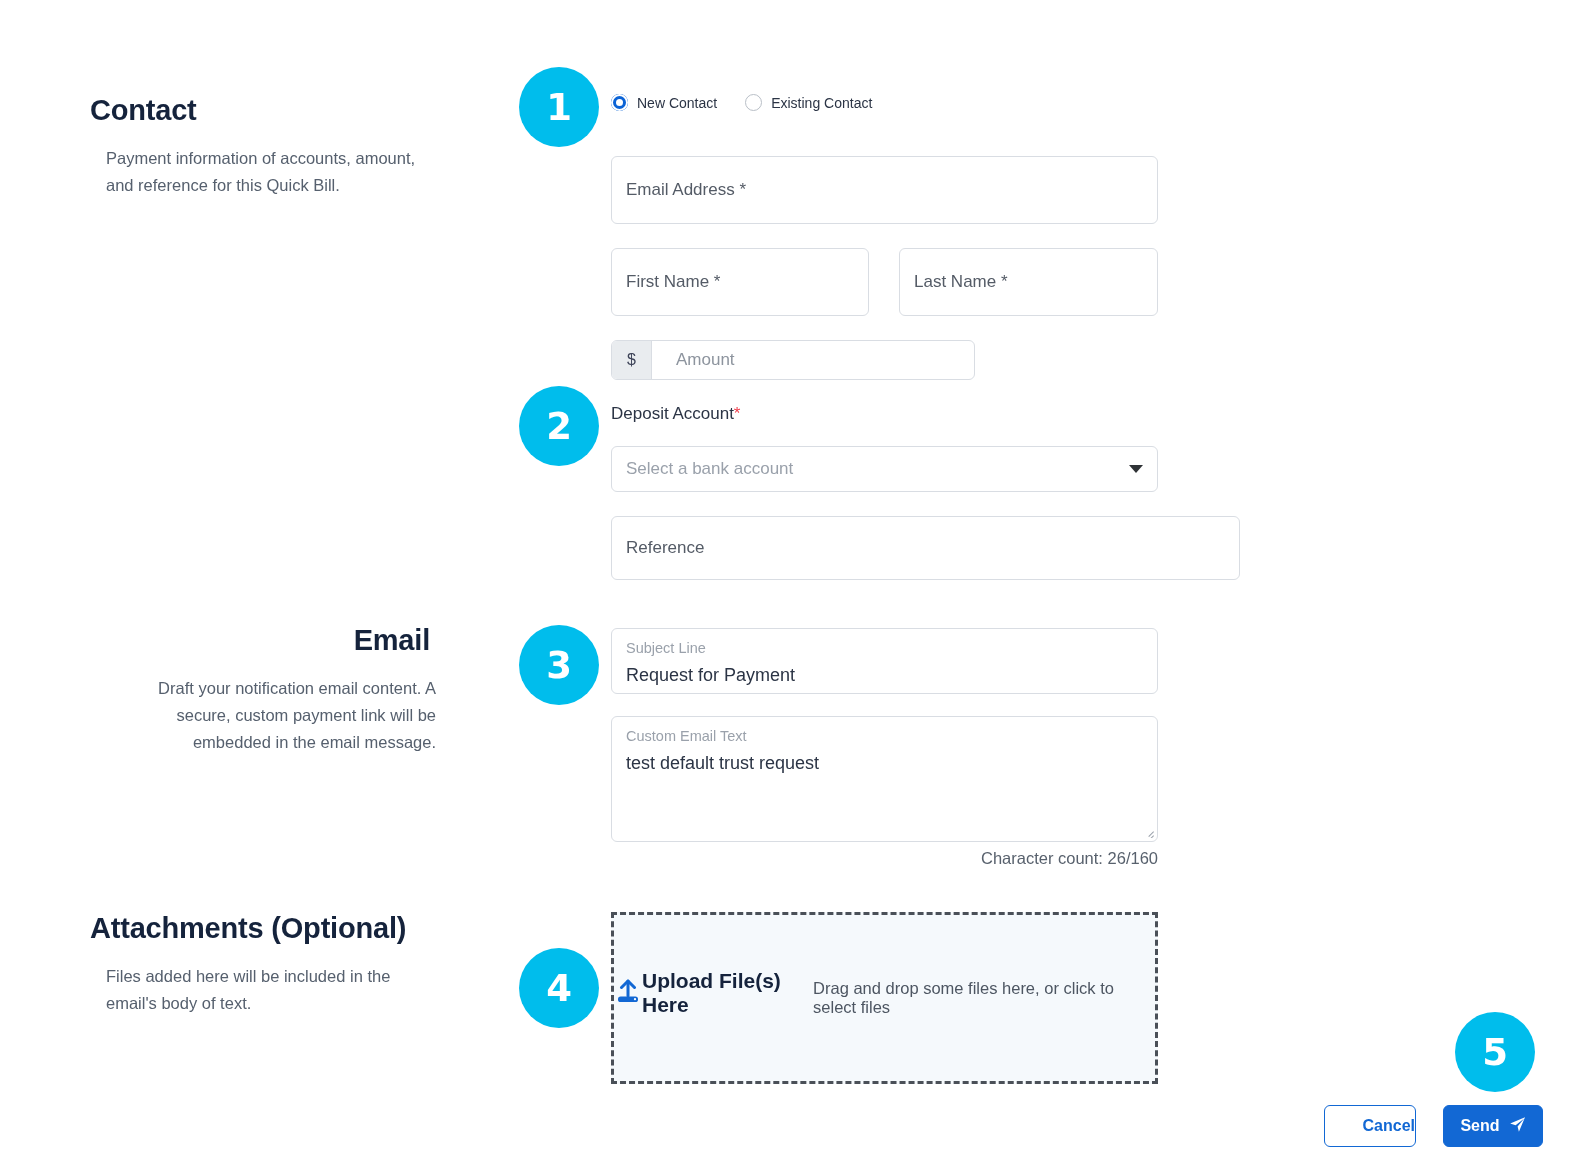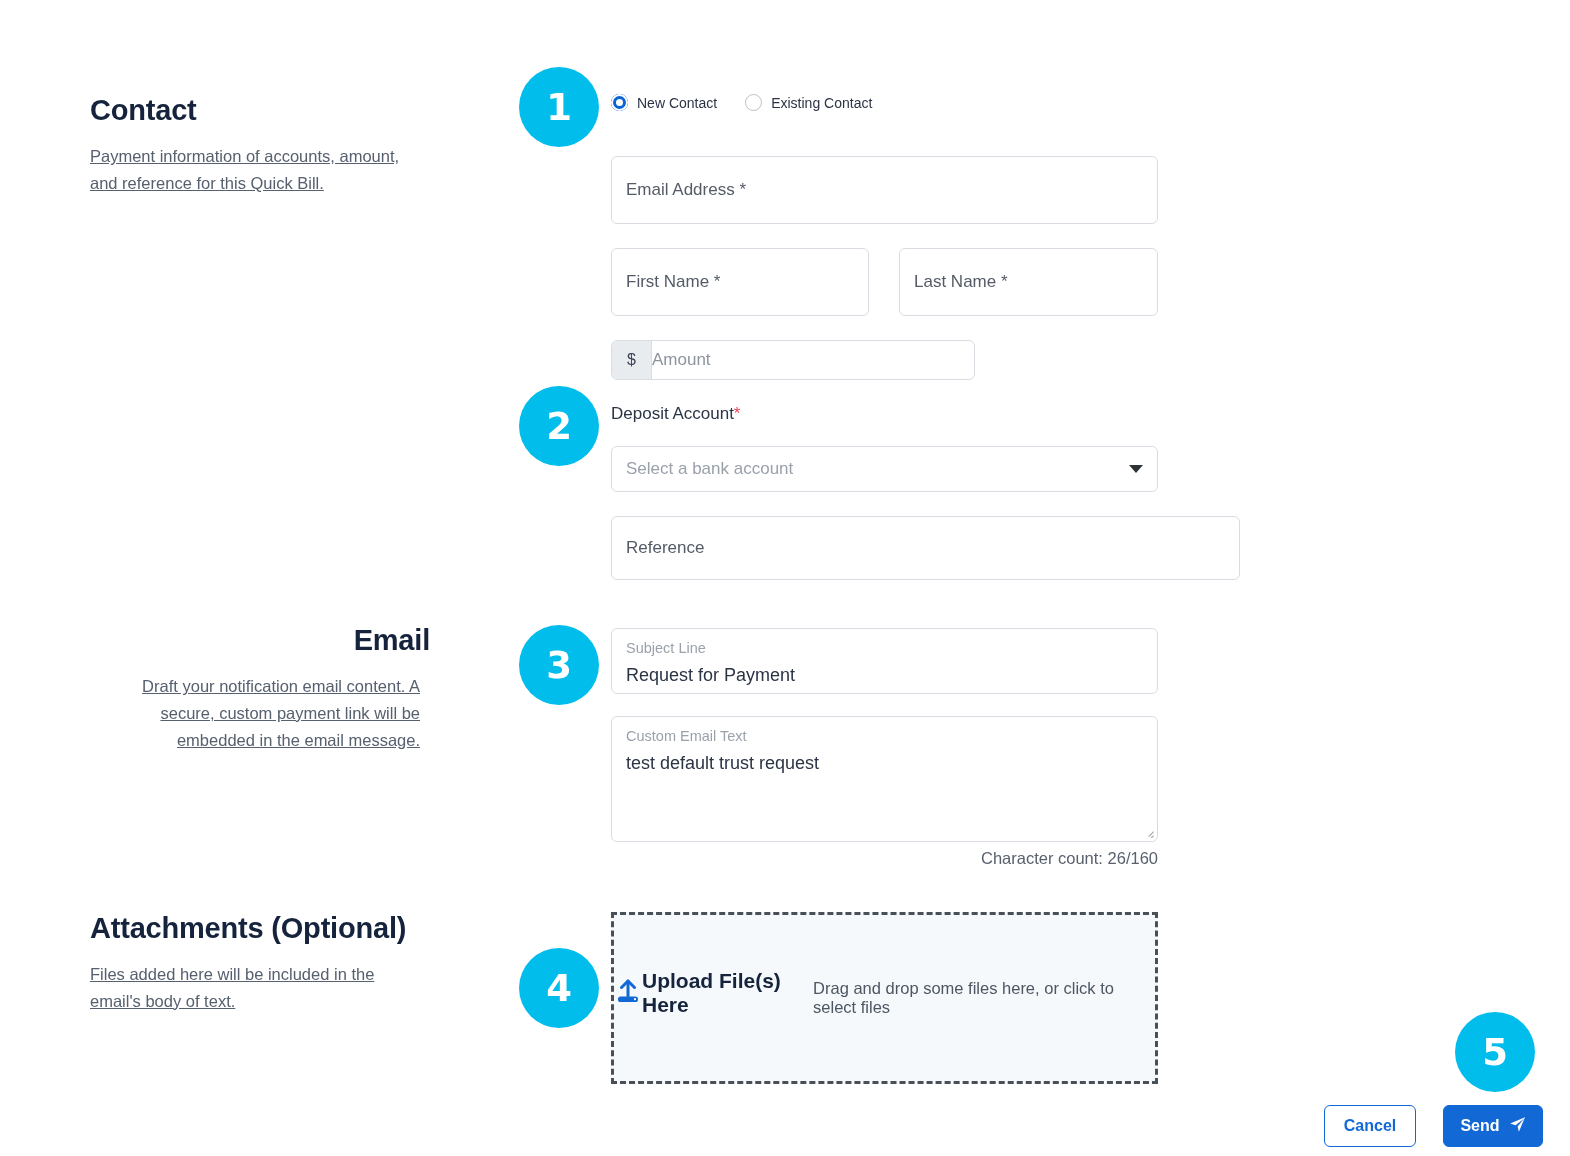--- a/index.html
+++ b/index.html
@@ -30,23 +30,22 @@
     font-weight: bold;
     color: #15233c;
     letter-spacing: -0.2px;
     line-height: 1.28;
     margin: 0 0 14px 0;
   }
   .sec-desc {
     font-size: 16.5px;
     line-height: 1.62;
     color: #56606e;
-    margin: 0;
+    margin: 16px;
     width: 330px;
-    text-decoration: underline;
   }
   #head-contact { top: 92px; }
   #head-email   { top: 622px; text-align: right; }
   #head-attach  { top: 910px; }
 
   
   .badge {
     position: absolute;
     width: 80px;
     height: 80px;
@@ -142,21 +141,21 @@
     display: flex;
     align-items: center;
     justify-content: center;
     font-size: 16px;
     color: #3c4257;
     font-weight: 500;
     flex: none;
   }
   .amount-input {
     flex: 1;
-    padding-left: 0;
+    padding-left: 24px;
     font-size: 17px;
     color: #8d949e;
   }
 
   .label-line {
     position: absolute;
     left: 611px;
     top: 404px;
     font-size: 17px;
     color: #2b3445;
@@ -270,20 +269,21 @@
     font-size: 16px;
     font-weight: bold;
     cursor: pointer;
     user-select: none;
   }
   #btn-cancel {
     left: 1324px; top: 1105px; width: 92px;
     background: #ffffff;
     border: 1.6px solid #1268d4;
     color: #1268d4;
+    justify-content: flex-end;
   }
   #btn-send {
     left: 1443px; top: 1105px; width: 100px;
     background: #1268d4;
     border: 1.6px solid #1268d4;
     color: #ffffff;
   }
   .send-icon { display: block; }
 </style>
 </head>

